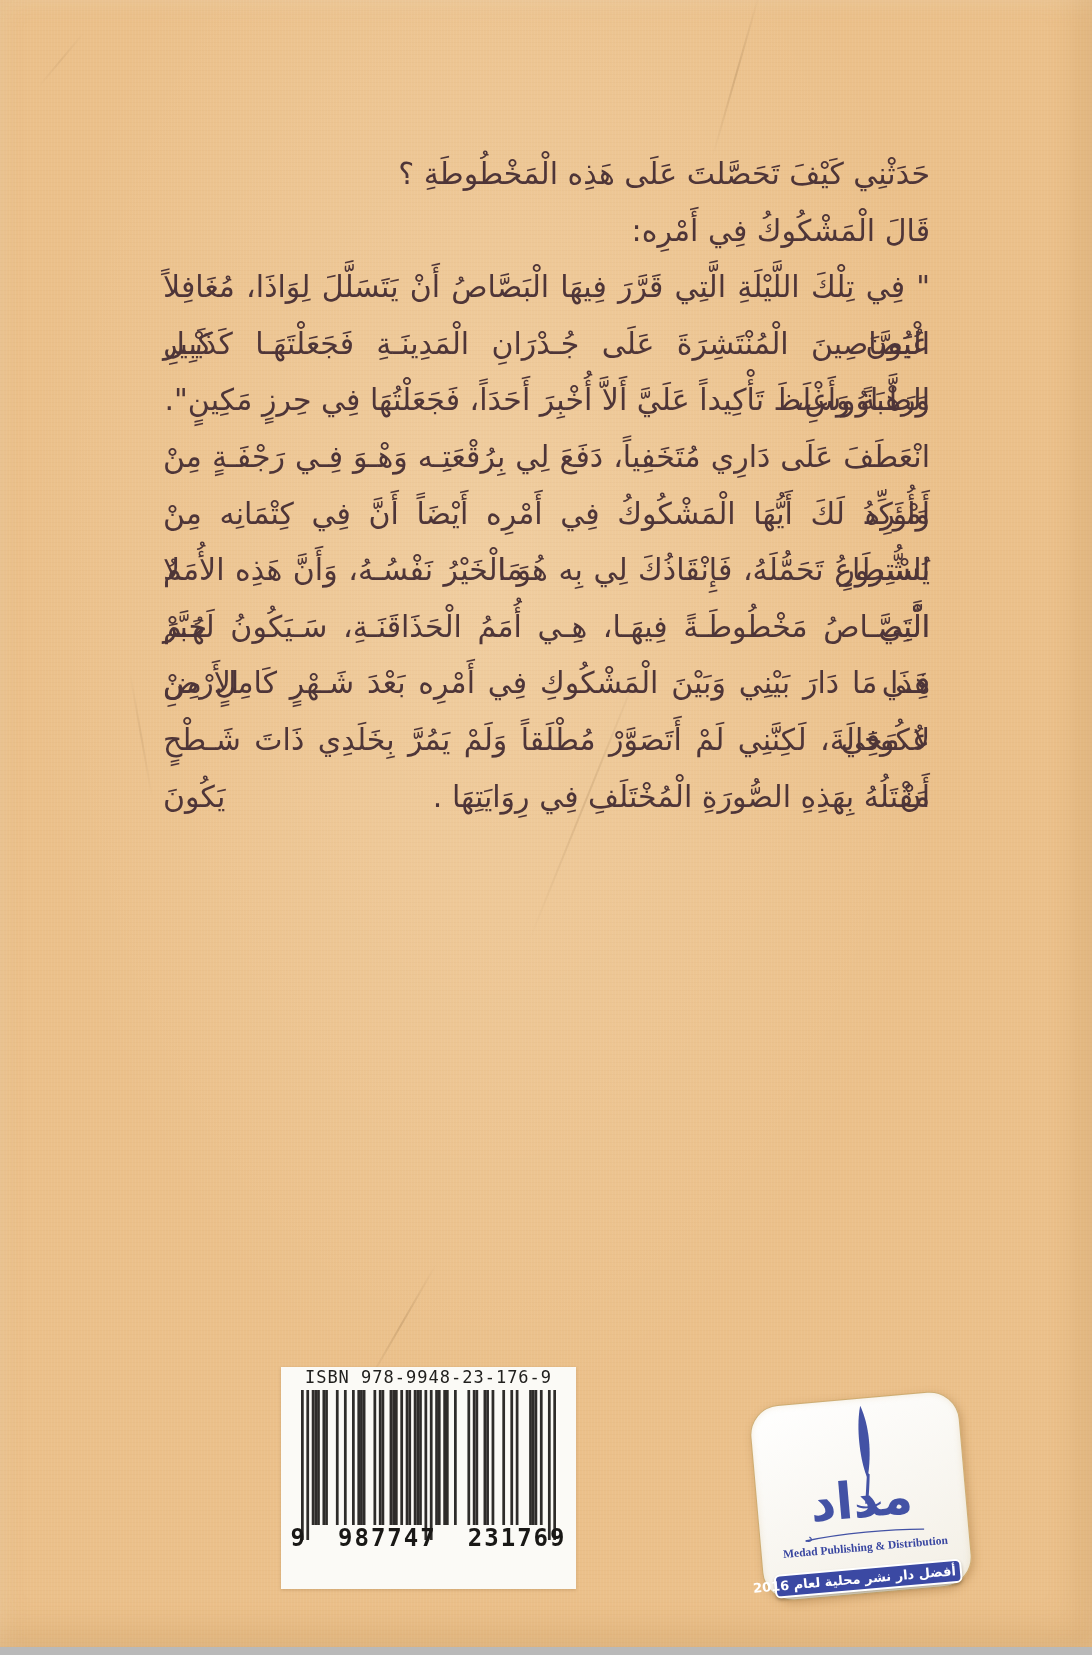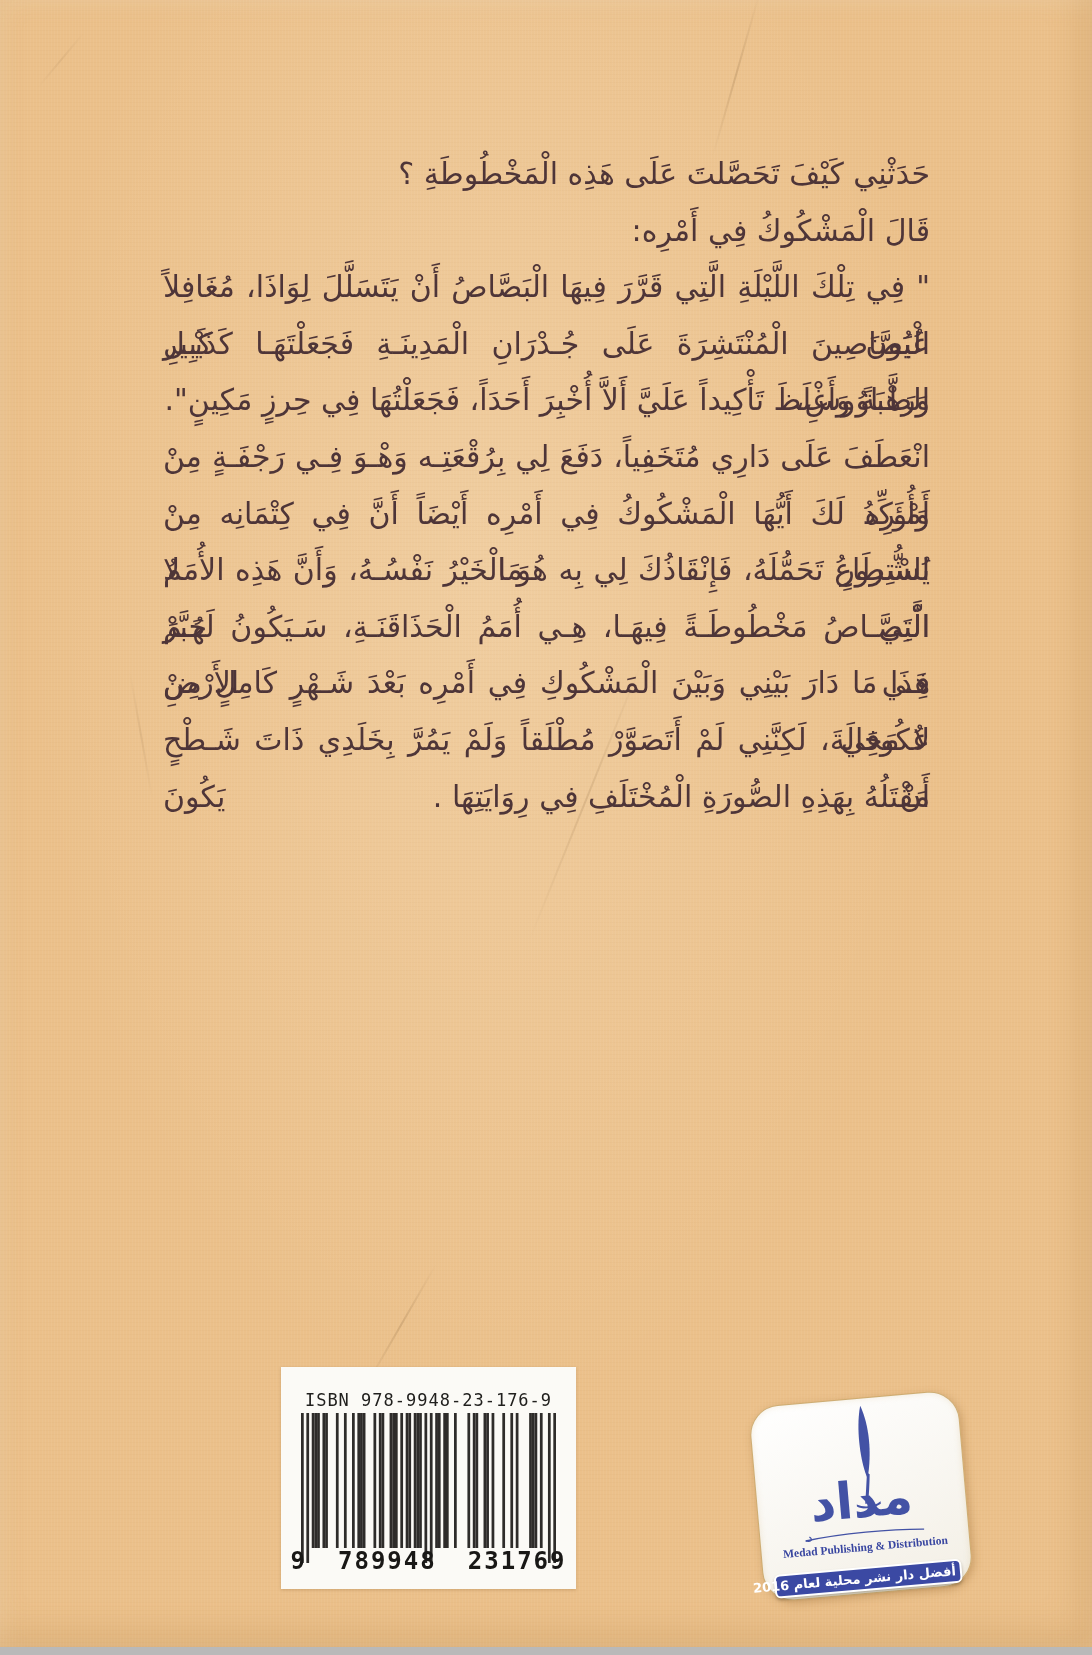--- a/index.html
+++ b/index.html
@@ -46,21 +46,21 @@
     white-space:normal;
   }
 
   
   .barcode-panel{
     position:absolute;left:281px;top:1367px;width:295px;height:222px;
     background:#fbfaf6;
     box-shadow:0 1px 3px rgba(120,80,30,0.25);
   }
   .isbn-label{
-    margin-top:23px;
+    margin-top:0;
     text-align:center;
     font-family:"DejaVu Sans Mono", monospace;
     font-size:17px;
     letter-spacing:1px;
     color:#21201e;
     white-space:nowrap;
   }
   .bars{display:block;margin:3px auto 0;width:255px;height:150px;}
   .bc-digits{
     display:flex;justify-content:space-between;
@@ -186,21 +186,21 @@
         <rect x="80" y="0" width="1.02" height="54" fill="#2e2c2a"></rect>
         <rect x="85" y="0" width="1.02" height="54" fill="#2e2c2a"></rect>
         <rect x="86" y="0" width="1.02" height="54" fill="#2e2c2a"></rect>
         <rect x="87" y="0" width="1.02" height="54" fill="#2e2c2a"></rect>
         <rect x="89" y="0" width="1.02" height="54" fill="#2e2c2a"></rect>
         <rect x="92" y="0" width="1.02" height="60" fill="#2e2c2a"></rect>
         <rect x="94" y="0" width="1.02" height="60" fill="#2e2c2a"></rect>
       </svg>
     <div class="bc-digits">
       <span>9</span>
-      <span>789948</span>
+      <span>987747</span>
       <span>231769</span>
     </div>
   </div>
 
   <div class="badge">
     <svg class="quill" viewBox="0 0 44 104" xmlns="http://www.w3.org/2000/svg">
       <path d="M22 1 C29 20 30 48 23 74 C18 60 15 26 22 1 Z" fill="#4352a5"></path>
       <path d="M23 68 C21 82 20 90 18.5 99 L21.5 99 C23 90 24.5 80 25.5 70 Z" fill="#4352a5"></path>
       <path d="M10 99 C17 103 27 103 34 98 L34 100.5 C26 105 16 105 10 101 Z" fill="#4352a5"></path>
     </svg>

